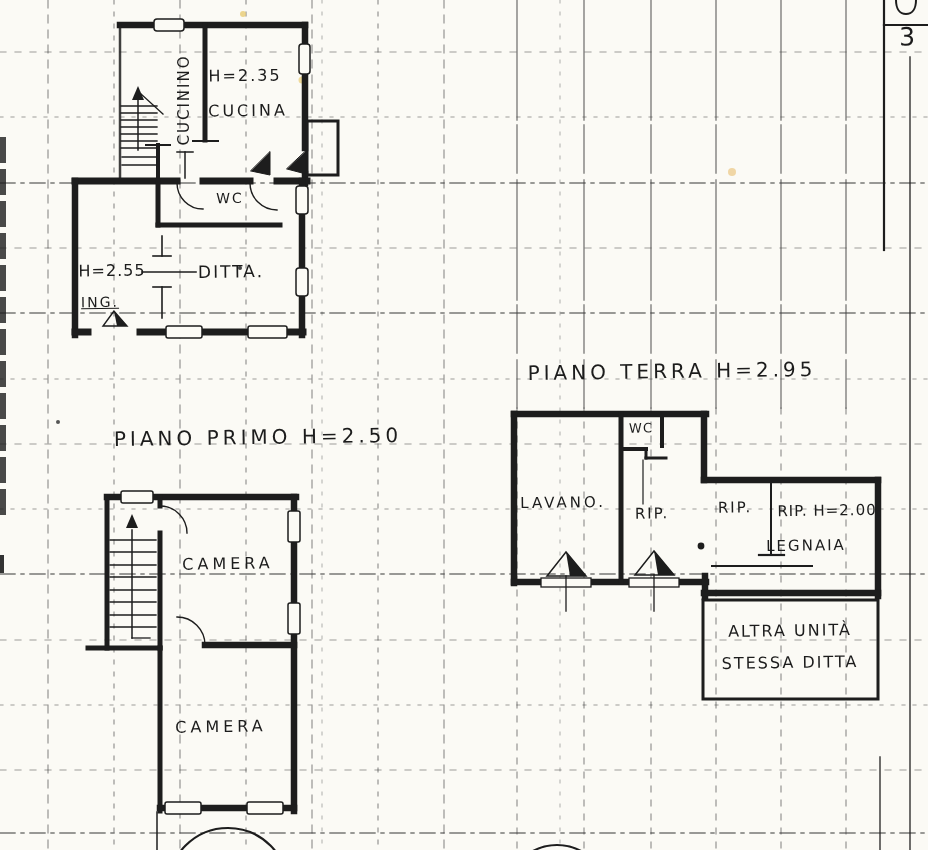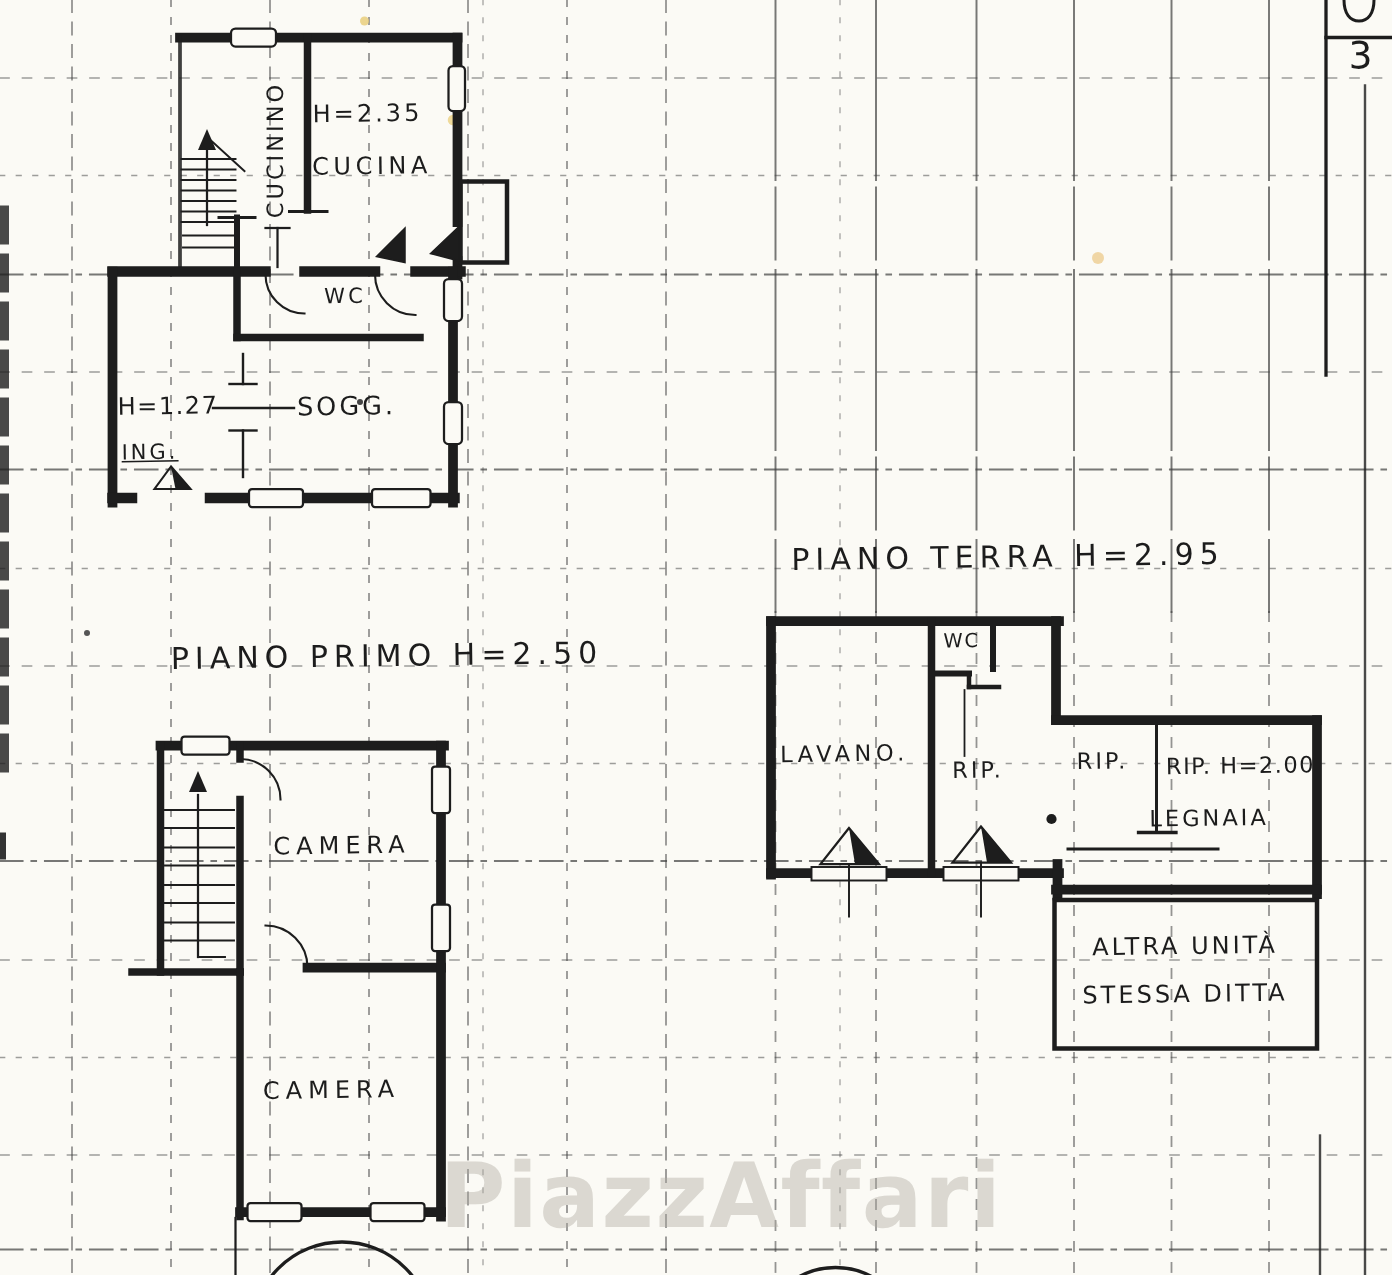--- a/index.html
+++ b/index.html
@@ -262,30 +262,29 @@
     <g stroke="#1d1d1d" stroke-width="2.2">
       <circle cx="228" cy="888" r="60"></circle>
       <circle cx="557" cy="895" r="50"></circle>
     </g>
   </svg>
 
   <div class="lbl rot90 p-cucinino">CUCININO</div>
   <div class="lbl fs16 p-h235">H=2.35</div>
   <div class="lbl fs16 p-cucina">CUCINA</div>
   <div class="lbl fs14 p-wcA">WC</div>
-  <div class="lbl fs16 p-h255">H=1.27</div>
-  <div class="lbl fs17 p-sogg">SOGG.</div>
+  <div class="lbl fs16 p-h255">H=2.55</div>
+  <div class="lbl fs17 p-sogg">DITTA.</div>
   <div class="lbl fs14 p-ingA">ING.</div>
   <div class="lbl title p-title1">PIANO PRIMO H=2.50</div>
   <div class="lbl fs16 p-camera1">CAMERA</div>
   <div class="lbl fs16 p-camera2">CAMERA</div>
   <div class="lbl title p-title2">PIANO TERRA H=2.95</div>
   <div class="lbl fs15 p-lavano">LAVANO.</div>
   <div class="lbl fs13 p-wcC">WC</div>
   <div class="lbl fs15 p-rip1">RIP.</div>
   <div class="lbl fs15 p-rip2">RIP.</div>
   <div class="lbl fs15 p-rip3">RIP. H=2.00</div>
   <div class="lbl fs15 p-legnaia">LEGNAIA</div>
   <div class="lbl fs16 p-altra1">ALTRA UNITÀ</div>
   <div class="lbl fs16 p-altra2">STESSA DITTA</div>
   <div class="lbl pagenum p-pagenum">3</div>
-  <div class="watermark">PiazzAffari</div>
 </div>
 
 </body></html>

